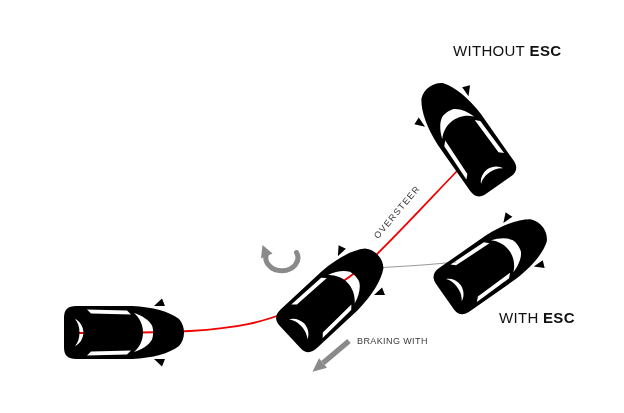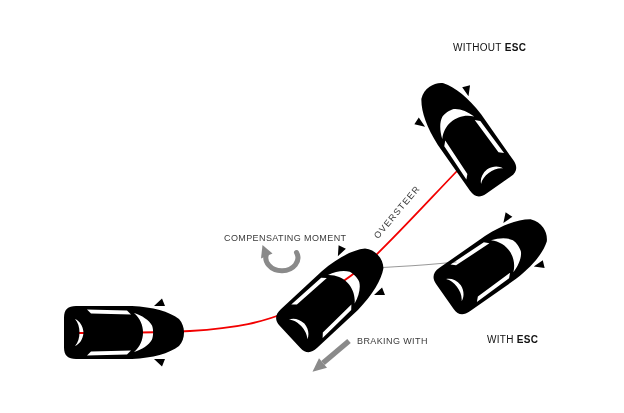--- a/index.html
+++ b/index.html
@@ -16,21 +16,21 @@
     position: absolute;
     color: #3a3a3a;
     font-size: 9px;
     letter-spacing: 0.4px;
     white-space: nowrap;
     -webkit-font-smoothing: antialiased;
   }
   .title {
     position: absolute;
     color: #111111;
-    font-size: 10px;
+    font-size: 15px;
     letter-spacing: 0.3px;
     white-space: nowrap;
   }
   .title b { margin-left: 0.30em; font-weight: bold; }
   .rotated {
     transform-origin: center center;
     transform: translate(-50%, -50%) rotate(-50deg);
     letter-spacing: 1.2px;
   }
 </style>
@@ -76,23 +76,22 @@
     <polygon points="262.5,245 272.5,253.5 261,258.5" fill="#8a8a8a"></polygon>
 
     <line stroke-width="5.5" x1="349" y1="341" x2="323" y2="363" stroke="#8a8a8a"></line>
     <polygon points="312.5,371.8 327,367.8 319,358.2" fill="#8a8a8a"></polygon>
   </svg>
 
   <div class="title" style="left:453px; top:42px;">
     <span>WITHOUT</span><b>ESC</b>
   </div>
 
-  <div class="title" style="left:487px; top:309px;margin-top:25px;">
+  <div class="title" style="left:499px; top:309px;">
     <span>WITH</span><b>ESC</b>
   </div>
 
-  <div class="label" style="left:224px; top:233px;">COMPENSATING MOMENT</div>
 
   <div class="label" style="left:357px; top:336px;">BRAKING WITH</div>
 
   <div class="label rotated" style="left:397px; top:212px;">OVERSTEER</div>
 
 </div>
 
 </body></html>

